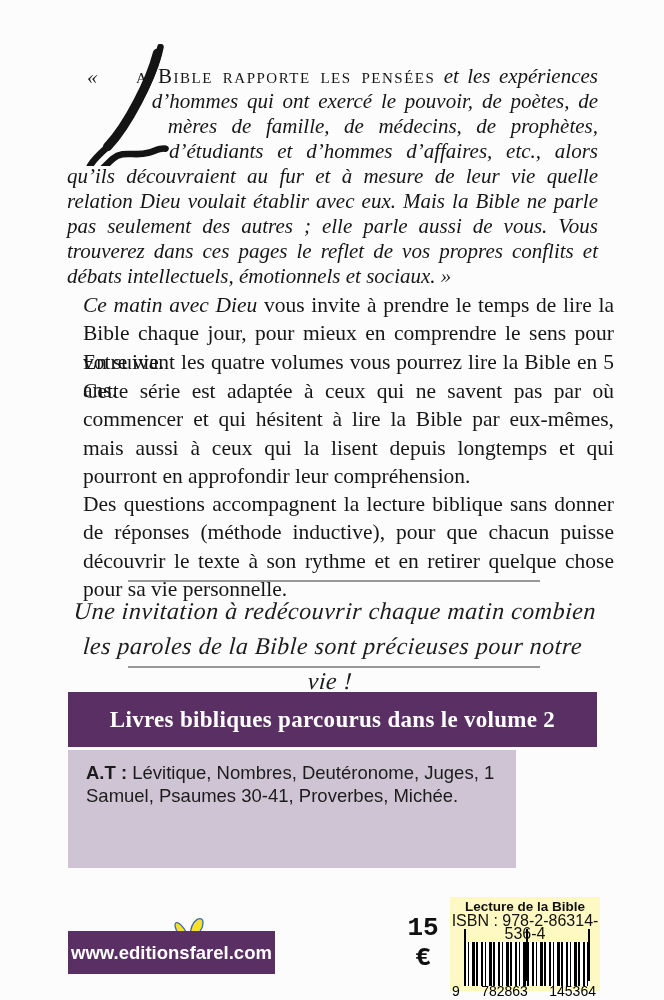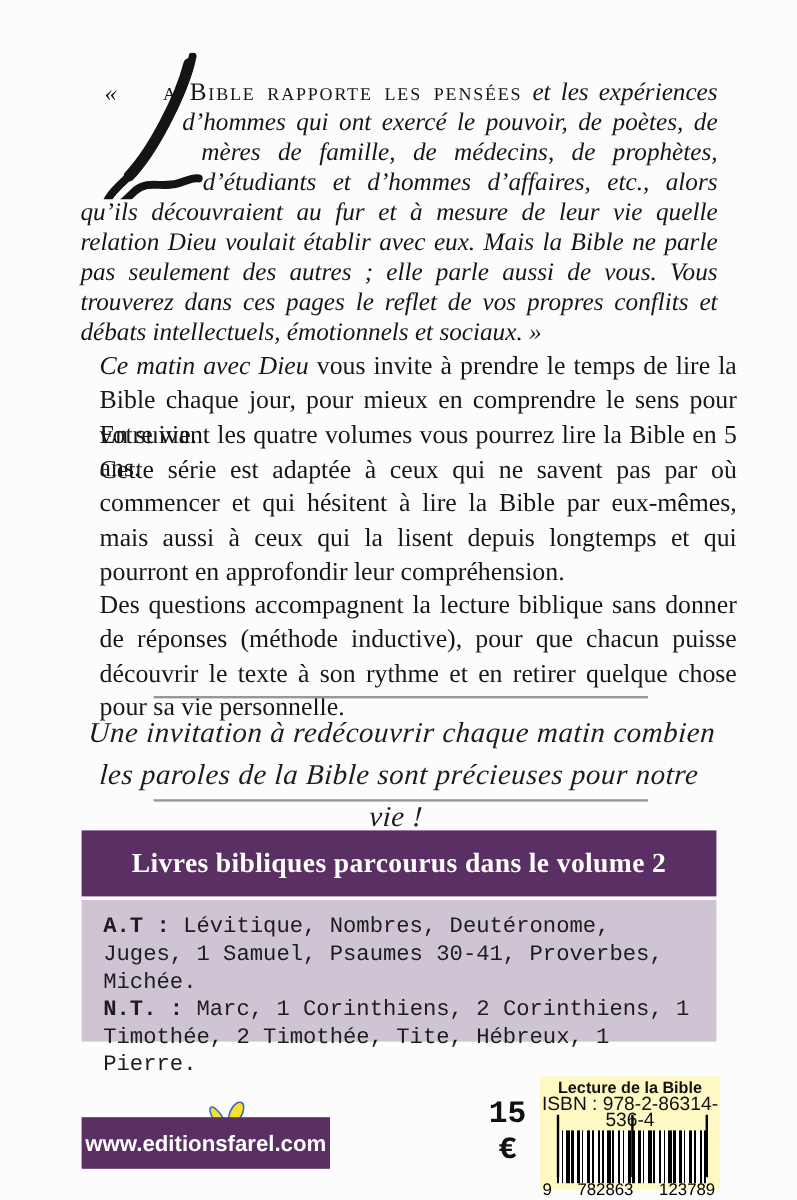--- a/index.html
+++ b/index.html
@@ -25,23 +25,23 @@
   .sep{position:absolute;left:128px;width:412px;height:2px;background:#979797;}
   .sep1{top:580px;} .sep2{top:666px;}
   .tagline{position:absolute;left:67px;top:594px;width:531px;text-align:center;
            font-style:italic;font-size:24px;line-height:35px;color:#1c1c1c;
            transform:skewX(-4deg);letter-spacing:.5px;}
 
   
   .books-header{position:absolute;left:68px;top:692px;width:529px;height:55px;
                 background:#5a2f63;display:flex;align-items:center;justify-content:center;}
   .books-header span{color:#ffffff;font-weight:700;font-size:23px;letter-spacing:.3px;}
-  .books-body{position:absolute;left:68px;top:750px;width:529px;height:118px;
+  .books-body{position:absolute;left:68px;top:750px;width:448px;height:118px;
               background:#cfc4d3;box-sizing:border-box;padding:11px 18px 0 18px;
-              font-family:Liberation Mono, monospace;font-size:18.5px;line-height:23px;color:#1c1c1c;}
+              font-family:Liberation Sans, sans-serif;font-size:18.5px;line-height:23px;color:#1c1c1c;}
   .books-body p{margin:0;}
   .bk-label{font-weight:700;}
 
   
   .logo{position:absolute;left:140px;top:914px;width:100px;text-align:center;line-height:1;}
   .logo-word{display:block;color:#3b6cb5;font-weight:700;font-style:italic;
              font-size:19px;margin-top:-2px;}
   .logo-sub{display:block;color:#7287c4;font-style:italic;font-size:7.5px;
             letter-spacing:1.6px;margin-top:2px;font-family:"Liberation Sans",sans-serif;}
   .website-box{position:absolute;left:68px;top:931px;width:207px;height:43px;
@@ -92,21 +92,20 @@
     <div>Une invitation à redécouvrir chaque matin combien</div>
     <div>les paroles de la Bible sont précieuses pour notre vie !</div>
   </div>
   <div class="sep sep2"></div>
 
   <div class="books-header">
     <span>Livres bibliques parcourus dans le volume 2</span>
   </div>
   <div class="books-body">
     <p><span class="bk-label">A.T :</span><span> Lévitique, Nombres, Deutéronome, Juges, 1 Samuel, Psaumes 30-41, Proverbes, Michée.</span></p>
-    <p><span class="bk-label">N.T. :</span><span> Marc, 1 Corinthiens, 2 Corinthiens, 1 Timothée, 2 Timothée, Tite, Hébreux, 1 Pierre.</span></p>
   </div>
 
   <div class="logo">
     <svg width="38" height="28" viewBox="0 0 40 30" aria-hidden="true">
       <path d="M18 24 C12 10 3 5 4 13 C5 20 11 24 17 26 Z" fill="#f7e02c" stroke="#3b6cb5" stroke-width="1.4"></path>
       <path d="M20 24 C21 4 34 1 34 9 C34 18 27 23 21 26 Z" fill="#f7e02c" stroke="#3b6cb5" stroke-width="1.4"></path>
       <path d="M13 29 C17 25 23 25 27 28" fill="none" stroke="#3b6cb5" stroke-width="1.6" stroke-linecap="round"></path>
     </svg>
     <span class="logo-word">farel</span>
     <span class="logo-sub">ÉDITIONS</span>
@@ -121,17 +120,17 @@
   <div class="barcode-panel">
     <p class="bc-title">Lecture de la Bible</p>
     <p class="bc-isbn">ISBN : 978-2-86314-536-4</p>
     <div class="bars"></div>
     <span class="guard g-left"></span>
     <span class="guard g-mid"></span>
     <span class="guard g-right"></span>
     <div class="ean-digits">
       <span>9</span>
       <span>782863</span>
-      <span>123789</span>
+      <span>145364</span>
     </div>
   </div>
 
 </div>
 
 </body></html>

